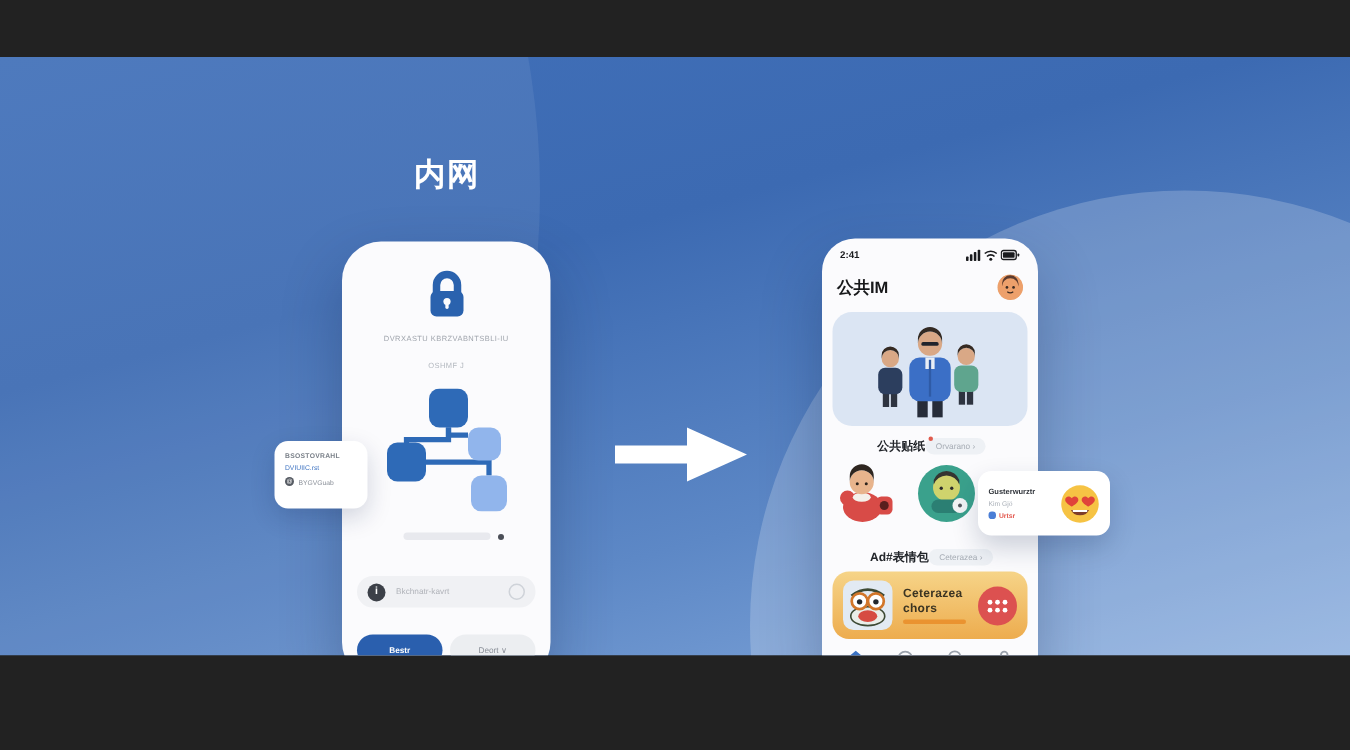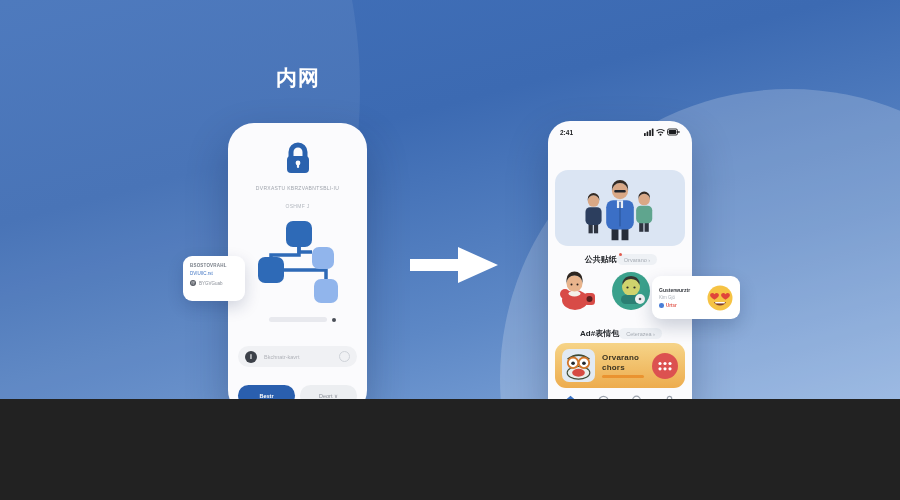--- a/index.html
+++ b/index.html
@@ -1,17 +1,17 @@
 <!DOCTYPE html>
 <html><head>
 <meta charset="utf-8">
 <style>
   html,body{margin:0;padding:0;background:#222;font-family:"Liberation Sans",sans-serif;}
   .stage{position:relative;width:900px;height:399px;overflow:hidden;
-    background:linear-gradient(165deg,#4170b9 0%,#3c6ab2 35%,#5d88c6 70%,#84a9dc 100%);}
+    background:linear-gradient(165deg,#4170b9 0%,#3c6ab2 35%,#5d88c6 70%,#84a9dc 100%);margin-top:38px;}
   .blob{position:absolute;border-radius:50%;}
   .blob1{left:-260px;top:-310px;width:620px;height:800px;background:rgba(255,255,255,0.07);}
   .blob2{right:-180px;bottom:-270px;width:580px;height:580px;background:rgba(255,255,255,0.20);}
 
   .title{position:absolute;top:64px;width:140px;text-align:center;color:#fff;
     font-size:21px;font-weight:700;letter-spacing:1px;}
   .title-left{left:228px;}
   .title-right{left:550px;}
 
   .phone{position:absolute;background:#fbfbfd;border-radius:26px;
@@ -176,20 +176,32 @@
           <circle cx="4.5" cy="6.8" r="1" fill="#1a1b1e"></circle>
         </svg>
         <svg width="13" height="8" viewBox="0 0 13 8">
           <rect x="0.5" y="1" width="10" height="6" rx="1.5" fill="none" stroke="#1a1b1e" stroke-width="0.9"></rect>
           <rect x="1.6" y="2.1" width="7.8" height="3.8" rx="0.8" fill="#1a1b1e"></rect>
           <rect x="11.3" y="3" width="1.2" height="2" rx=".5" fill="#1a1b1e"></rect>
         </svg>
       </span>
     </div>
 
+    <div class="hd">
+      <span class="hdtitle">公共IM</span>
+      <span class="avatar">
+        <svg width="17" height="17" viewBox="0 0 17 17">
+          <circle cx="8.5" cy="8.5" r="8.5" fill="#eda06b"></circle>
+          <path d="M3 8 a5.5 5.5 0 0 1 11 0 l0 -2 a5.5 5.5 0 0 0 -11 0 z" fill="#5b3a2e"></path>
+          <circle cx="6.3" cy="8.6" r="0.9" fill="#3a2a22"></circle>
+          <circle cx="10.7" cy="8.6" r="0.9" fill="#3a2a22"></circle>
+          <path d="M6.5 11.5 q2 1.6 4 0" fill="none" stroke="#3a2a22" stroke-width="0.8"></path>
+        </svg>
+      </span>
+    </div>
 
     <div class="hero">
       <svg width="122" height="66" viewBox="0 0 130 86">
 
         <rect x="24" y="60" width="5.5" height="16" fill="#2e3440"></rect>
         <rect x="31" y="60" width="5.5" height="16" fill="#2e3440"></rect>
         <rect x="20" y="42" width="21" height="23" rx="6" fill="#2c3e5e"></rect>
         <circle cx="30.5" cy="34" r="7.5" fill="#d9a886"></circle>
         <path d="M23 34 a7.5 7.5 0 0 1 15 0 l0 -3 a7.5 7.5 0 0 0 -15 0 z" fill="#352a22"></path>
 
@@ -255,21 +267,21 @@
           <path d="M4 9 Q16 0 28 9" fill="none" stroke="#3d4a35" stroke-width="2"></path>
           <ellipse cx="16" cy="24" rx="12.5" ry="7" fill="#e9ede9" stroke="#3d4a35" stroke-width="1.2"></ellipse>
           <circle cx="10" cy="13" r="5.8" fill="#ffffff" stroke="#d2762a" stroke-width="2"></circle>
           <circle cx="22" cy="13" r="5.8" fill="#ffffff" stroke="#d2762a" stroke-width="2"></circle>
           <circle cx="10" cy="13.5" r="2" fill="#23282e"></circle>
           <circle cx="22" cy="13.5" r="2" fill="#23282e"></circle>
           <ellipse cx="16" cy="24" rx="7" ry="4.3" fill="#d64b42"></ellipse>
         </svg>
       </div>
       <div class="bannertext">
-        <div class="bl">Orvarano</div>
+        <div class="bl">Ceterazea</div>
         <div class="bl">chors</div>
         <div class="underline"></div>
       </div>
       <div class="gridbtn">
         <svg width="16" height="12" viewBox="0 0 16 12">
           <circle cx="3" cy="3.5" r="1.6" fill="#fff"></circle>
             <circle cx="8" cy="3.5" r="1.6" fill="#fff"></circle>
             <circle cx="13" cy="3.5" r="1.6" fill="#fff"></circle>
           <circle cx="3" cy="8.8" r="1.6" fill="#fff"></circle>
             <circle cx="8" cy="8.8" r="1.6" fill="#fff"></circle>

